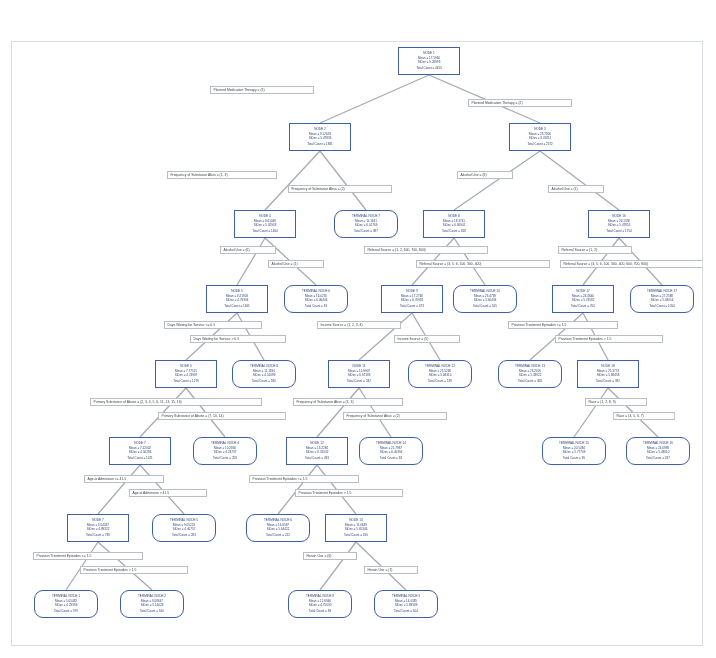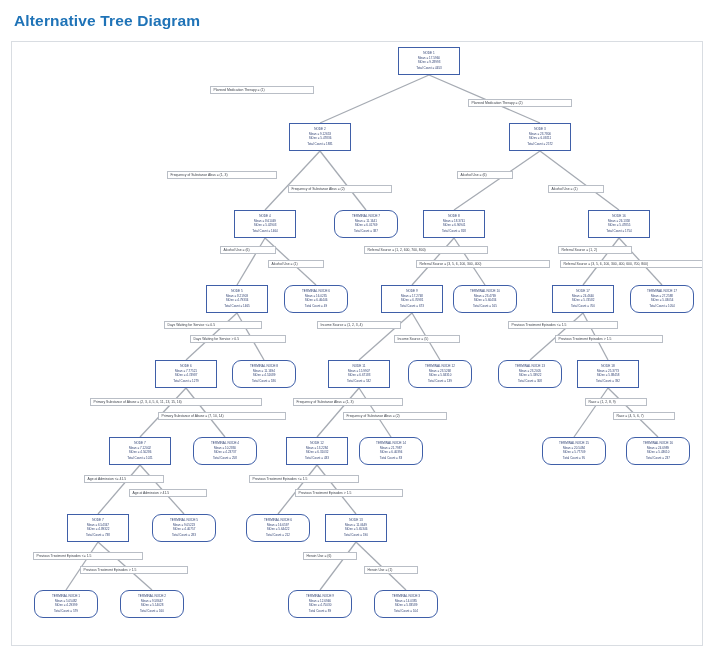--- a/index.html
+++ b/index.html
@@ -86,21 +86,20 @@
     padding: 0 2.5px;
     white-space: nowrap;
     z-index: 7;
   }
 </style>
 </head>
 <body>
 
 <div id="page">
 
-  <div id="page-title">Alternative Tree Diagram</div>
 
   <div id="canvas-panel">
     <svg id="edges-layer" viewBox="0 0 692 605" preserveAspectRatio="none">
         <line x1="417" y1="33" x2="308" y2="81" stroke="#a6abb3" stroke-width="1.3"></line>
         <line x1="417" y1="33" x2="528" y2="81" stroke="#a6abb3" stroke-width="1.3"></line>
         <line x1="308" y1="109" x2="253" y2="168" stroke="#a6abb3" stroke-width="1.3"></line>
         <line x1="308" y1="109" x2="354" y2="168" stroke="#a6abb3" stroke-width="1.3"></line>
         <line x1="528" y1="109" x2="442" y2="168" stroke="#a6abb3" stroke-width="1.3"></line>
         <line x1="528" y1="109" x2="607" y2="168" stroke="#a6abb3" stroke-width="1.3"></line>
         <line x1="253" y1="196" x2="225" y2="243" stroke="#a6abb3" stroke-width="1.3"></line>

